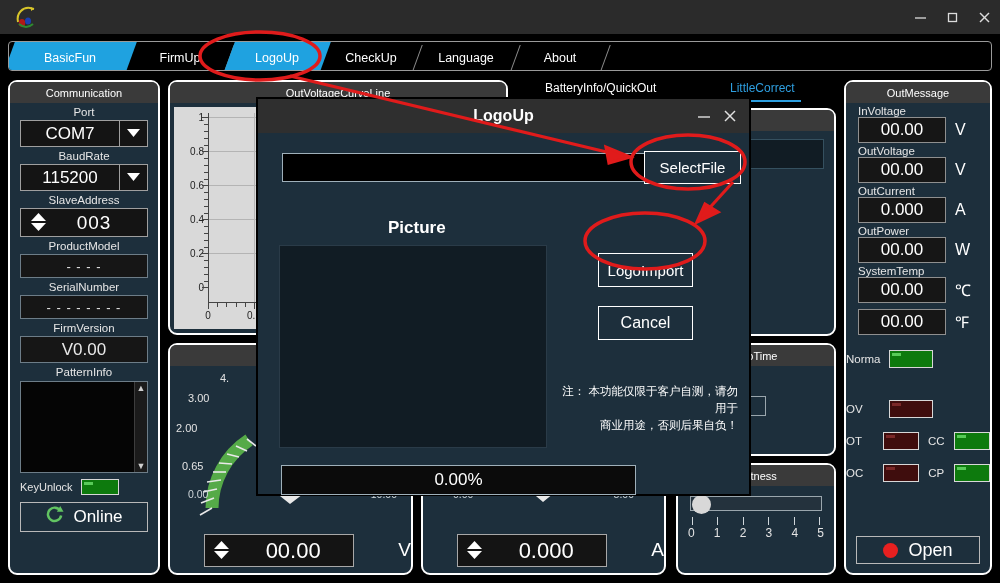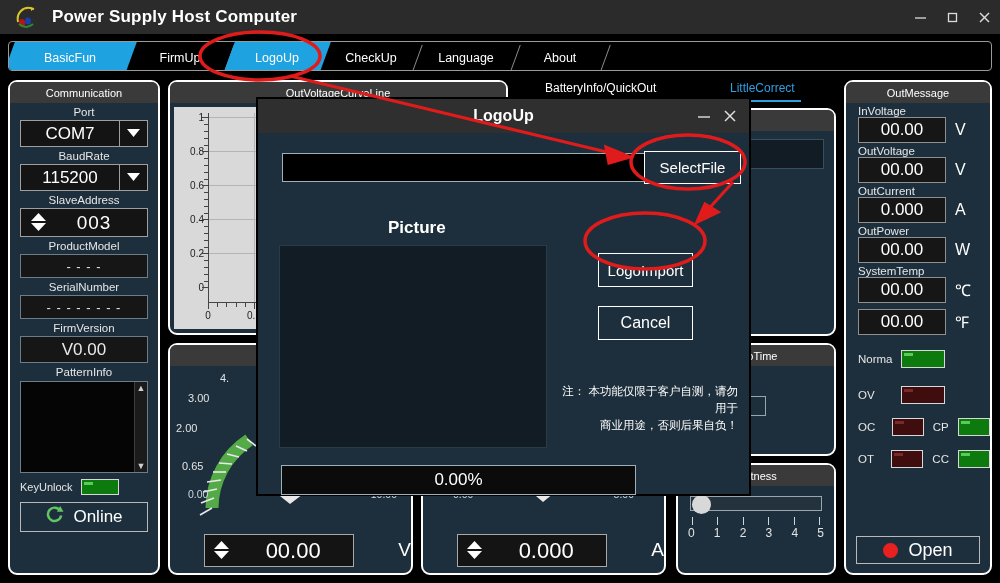--- a/index.html
+++ b/index.html
@@ -185,21 +185,21 @@
 
   
   #outPanel { left:844px; top:80px; width:148px; height:495px; }
   .out-lbl { color:#e6e6e6; font-size:11.5px; margin:2px 0 0 12px; }
   .out-row { display:flex; align-items:center; margin:0 0 0 12px; gap:9px; }
   .out-val {
     width:88px; height:26px; background:#161616; border:1px solid #8f8f8f;
     color:#ffffff; font-size:17px; display:flex; align-items:center; justify-content:center;
   }
   .out-unit { color:#ffffff; font-size:16px; }
-  .stat-row { display:flex; align-items:center; margin-top:7px; padding-left:12px; gap:9px; }
+  .stat-row { display:flex; align-items:center; margin-top:7px; gap:9px; }
   .stat-lbl { color:#e6e6e6; font-size:11.5px; width:34px; }
   .led-wide { width:44px; height:18px; }
   .openbtn {
     position:absolute; left:10px; right:10px; bottom:9px; height:28px;
     border:1px solid #b9b9b9; display:flex; align-items:center; justify-content:center; gap:10px;
     color:#fff; font-size:18px;
   }
   .dot-red { width:15px; height:15px; border-radius:50%; background:#e82020; }
 
   
@@ -257,21 +257,20 @@
   <div class="titlebar">
     <div class="app-logo">
       <svg width="26" height="26" viewBox="0 0 26 26">
         <path d="M4 18 C2 9 9 3 16 4 L20 5" stroke="#d8c52a" stroke-width="2" fill="none"></path>
         <path d="M20 5 l-3 -2 l0 4 z" fill="#d8c52a"></path>
         <ellipse cx="8" cy="19" rx="3.2" ry="4" fill="#b01818"></ellipse>
         <ellipse cx="14" cy="17" rx="3" ry="3.6" fill="#1c3fb0"></ellipse>
         <path d="M5 20 q7 6 14 0" stroke="#2f8a2f" stroke-width="2" fill="none"></path>
       </svg>
     </div>
-    <div class="app-title">Power Supply Host Computer</div>
     <div class="winbtns">
       <div class="winbtn">
         <svg width="13" height="13">
             <line x1="1" y1="7" x2="12" y2="7" stroke="#dcdcdc" stroke-width="1.3"></line>
           </svg>
       </div>
       <div class="winbtn">
         <svg width="13" height="13">
             <rect x="2.5" y="2.5" width="8" height="8" fill="none" stroke="#dcdcdc" stroke-width="1.3"></rect>
           </svg>
@@ -635,36 +634,36 @@
     <div class="out-row" style="margin-top:6px">
       <div class="out-val">00.00</div>
       <div class="out-unit">℉</div>
     </div>
 
     <div class="stat-row" style="margin-top:15px">
       <div class="stat-lbl">Norma</div>
       <div class="led led-wide"></div>
     </div>
 
-    <div class="stat-row" style="margin-top:18px">
+    <div class="stat-row" style="margin-top:32px">
       <div class="stat-lbl">OV</div>
       <div class="led led-wide red"></div>
+    </div>
+
+    <div class="stat-row" style="margin-top:14px">
+      <div class="stat-lbl">OT</div>
+      <div class="led led-wide red"></div>
+      <div class="stat-lbl" style="width:20px">CC</div>
+      <div class="led led-wide"></div>
     </div>
 
     <div class="stat-row" style="margin-top:14px">
       <div class="stat-lbl">OC</div>
       <div class="led led-wide red"></div>
       <div class="stat-lbl" style="width:20px">CP</div>
-      <div class="led led-wide"></div>
-    </div>
-
-    <div class="stat-row" style="margin-top:14px">
-      <div class="stat-lbl">OT</div>
-      <div class="led led-wide red"></div>
-      <div class="stat-lbl" style="width:20px">CC</div>
       <div class="led led-wide"></div>
     </div>
 
     <div class="openbtn">
       <div class="dot-red"></div>
       <span>Open</span>
     </div>
   </div>
 
   <div id="dialog">

